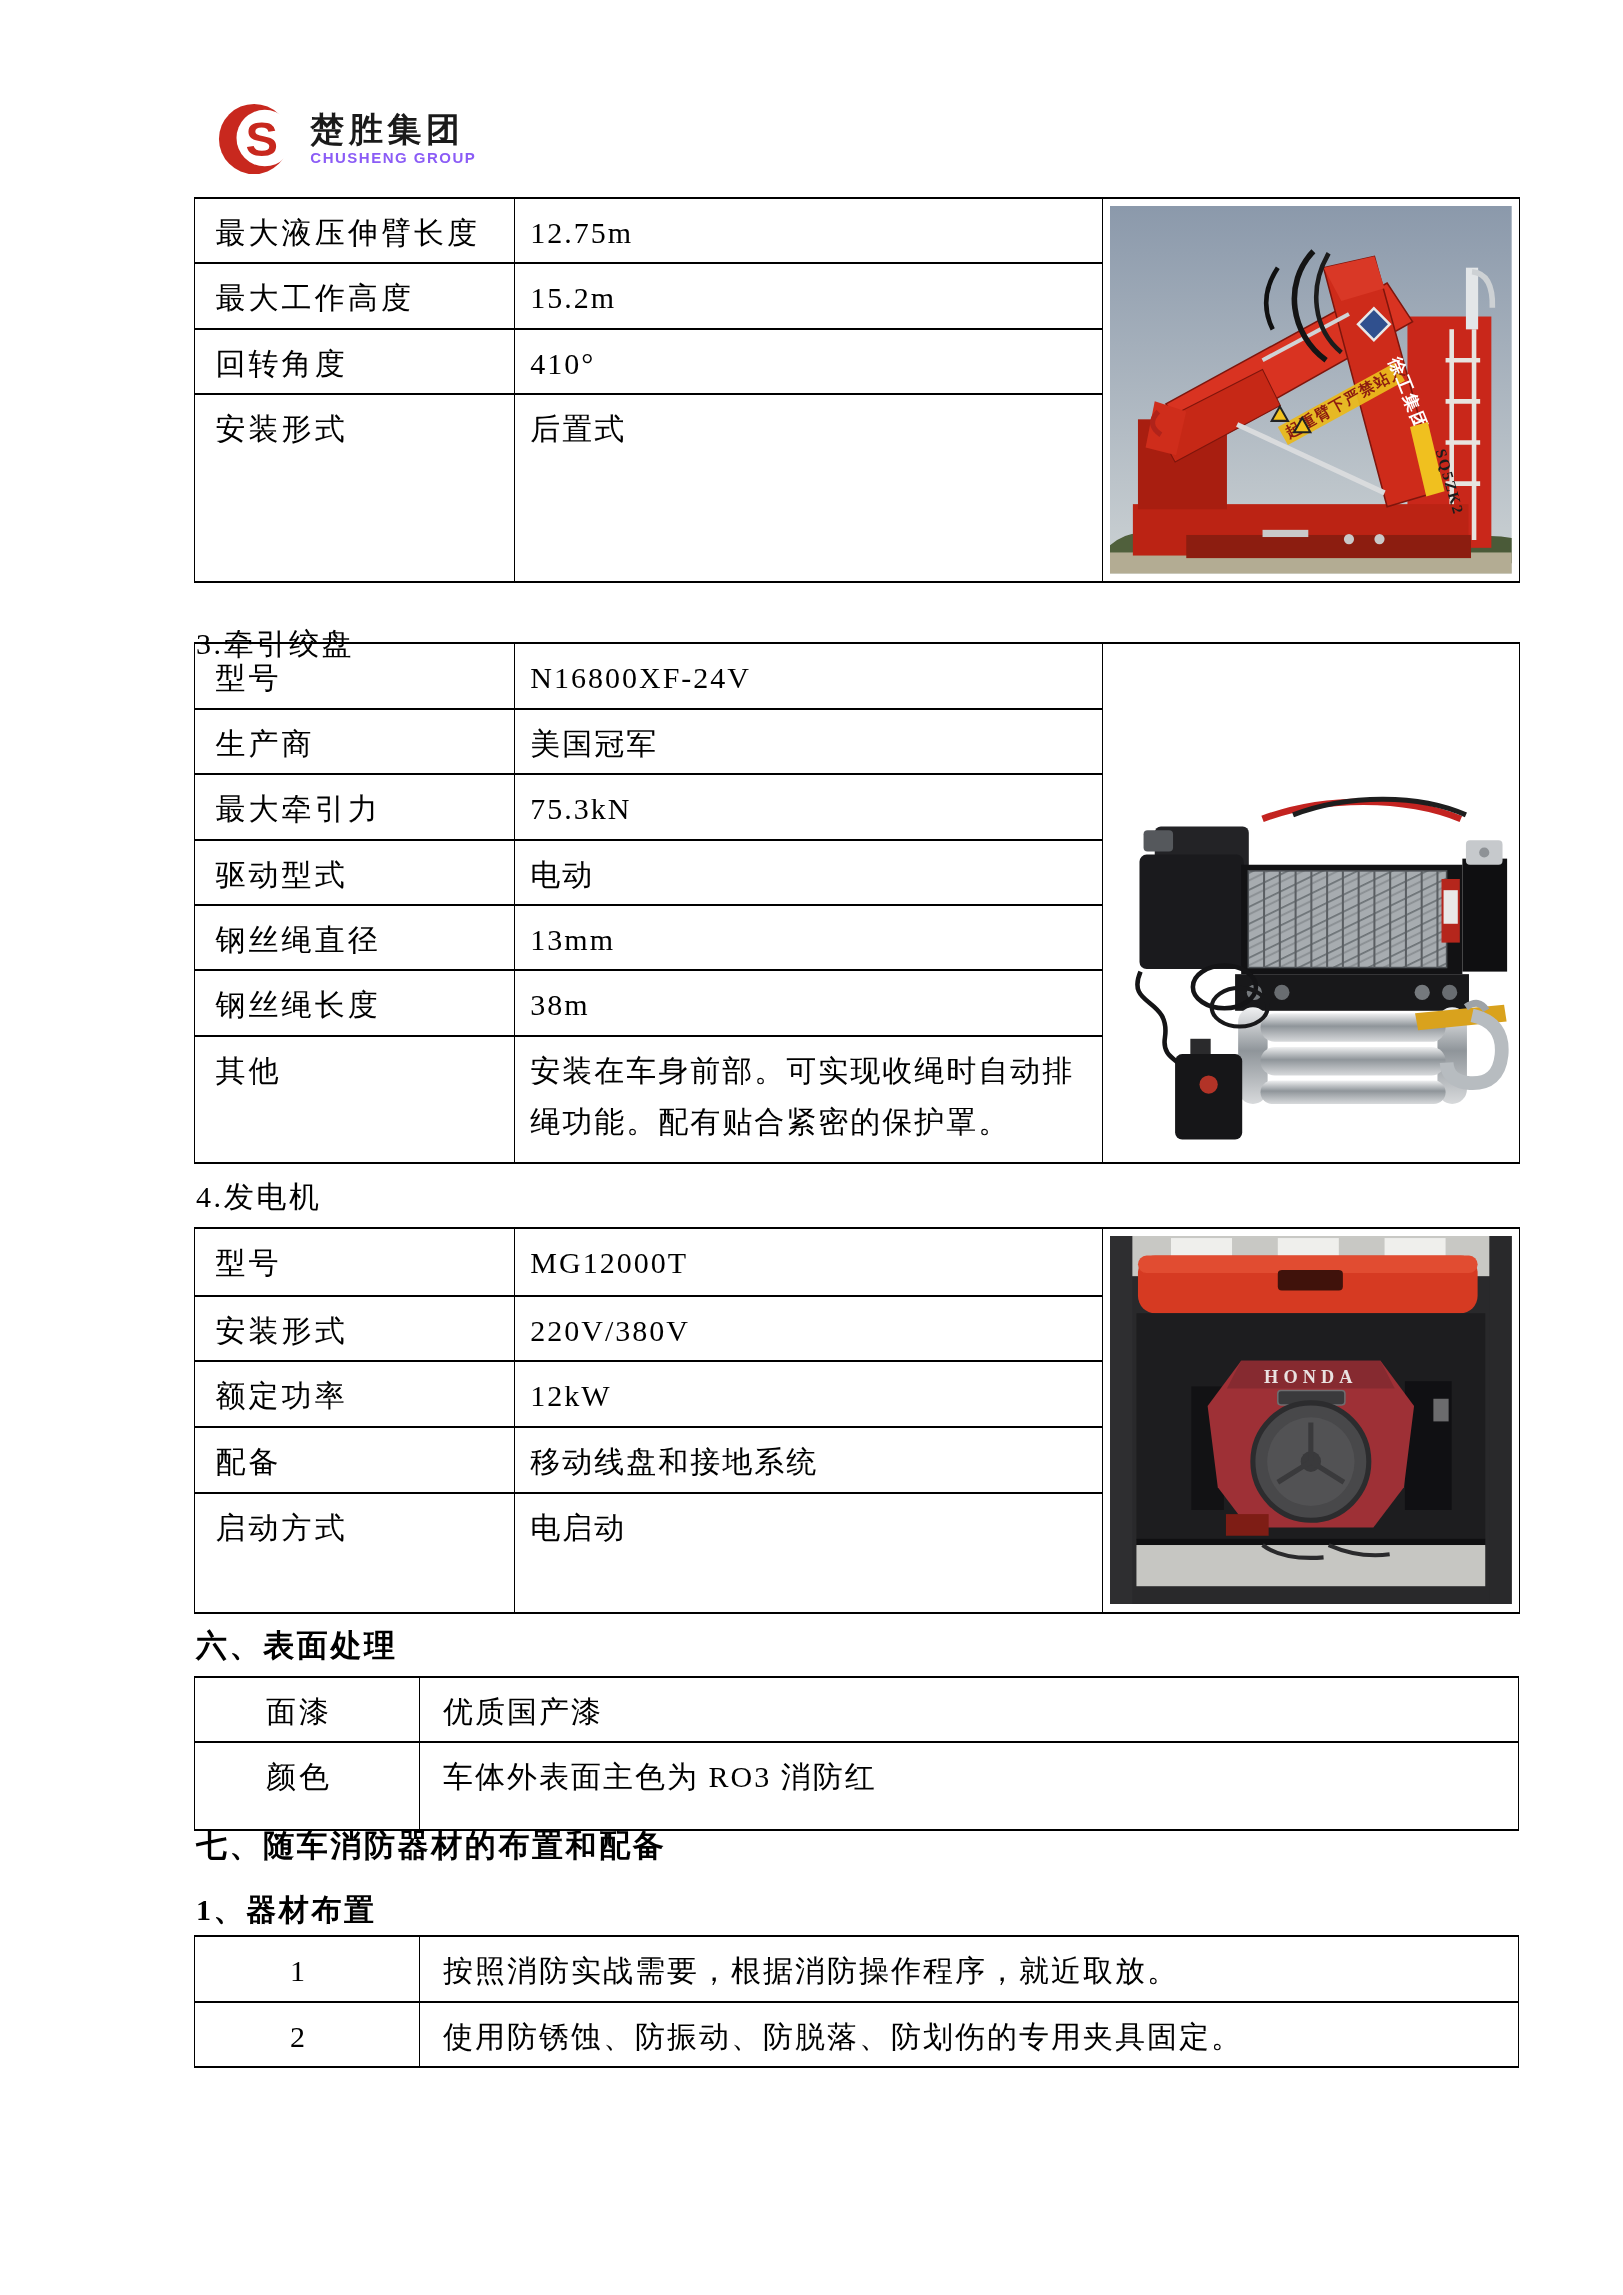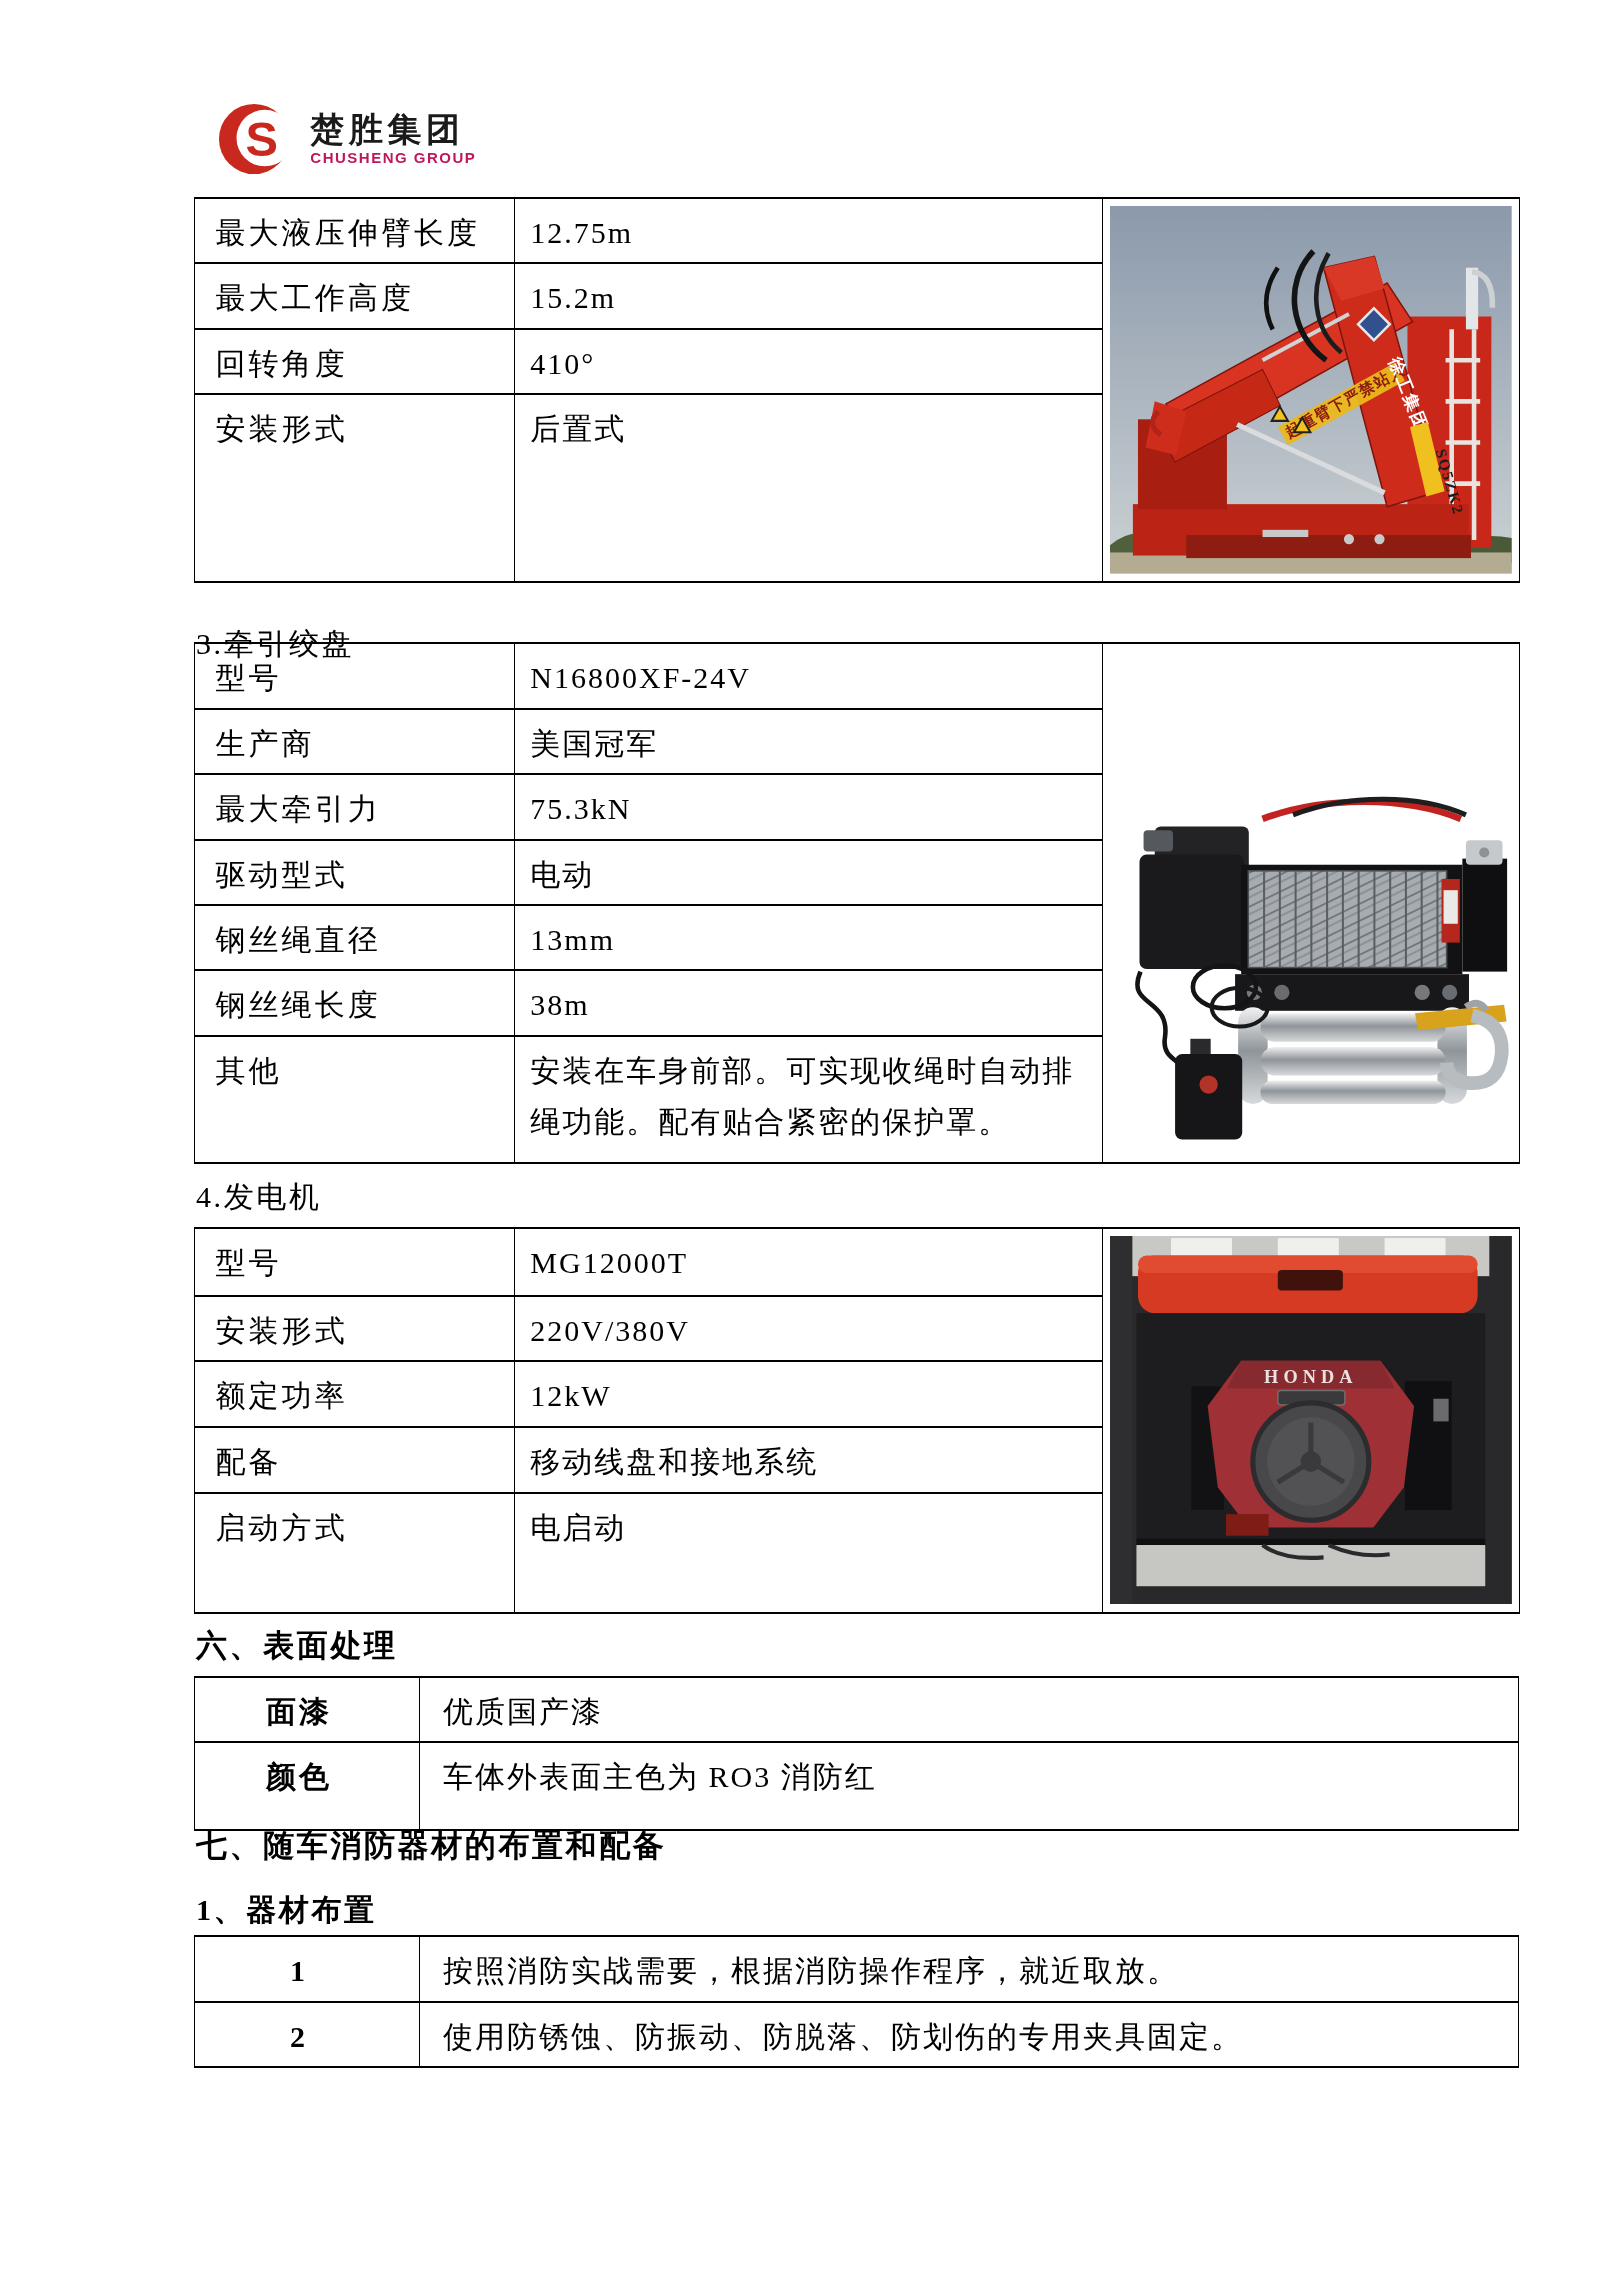--- a/index.html
+++ b/index.html
@@ -10,40 +10,40 @@
     background:#ffffff;
     font-family:"Liberation Serif",serif;
     color:#000;
     overflow:hidden;
   }
   
   .logo{position:absolute;left:217px;top:100px;display:flex;align-items:center;gap:15.3px;}
   .logo-icon{width:78px;height:78px;flex:0 0 auto;}
   .logo-text{display:flex;flex-direction:column;justify-content:center;}
   .logo-zh{font-size:34px;font-weight:bold;letter-spacing:4.6px;line-height:1.08;color:#1a1a1a;}
-  .logo-en{font-size:15px;font-weight:bold;letter-spacing:1.5px;color:#be185d;font-family:"Liberation Sans",sans-serif;}
+  .logo-en{font-size:15px;font-weight:bold;letter-spacing:1.5px;color:#8b5cf6;font-family:"Liberation Sans",sans-serif;}
   
   .hd{position:absolute;left:196px;white-space:nowrap;}
   .hd-plain{font-size:30px;letter-spacing:2.6px;}
   .hd-bold{font-size:31px;font-weight:bold;letter-spacing:2.6px;}
   
   table.spec{
     position:absolute;left:194px;
     width:1324px;border-collapse:collapse;table-layout:fixed;
   }
   table.spec td{
     border:1.5px solid #000;
     border-top-width:2px;border-bottom-width:2px;
     vertical-align:top;
     padding:8.2px 9.2px 4.1px 20.4px;
     font-size:30px;letter-spacing:3.1px;line-height:51px;
     overflow:hidden;
   }
   table.spec td.val{padding-left:15.3px;letter-spacing:2px;white-space:pre-line;}
-  table.spec td.ctr{text-align:center;padding-left:0;padding-right:16px;font-weight:bold;}
+  table.spec td.ctr{text-align:center;padding-left:0;padding-right:16px;}
   table.spec td.photo{position:relative;padding:0;}
   .ph{position:absolute;left:7.2px;top:7.2px;width:calc(100% - 14.3px);height:calc(100% - 14.3px);}
   
   .footer{
     position:absolute;left:194px;top:2086px;width:1324px;
     text-align:center;font-family:"Liberation Sans",sans-serif;
     font-size:23.5px;font-weight:bold;letter-spacing:1px;
   }
 </style>
 </head>

